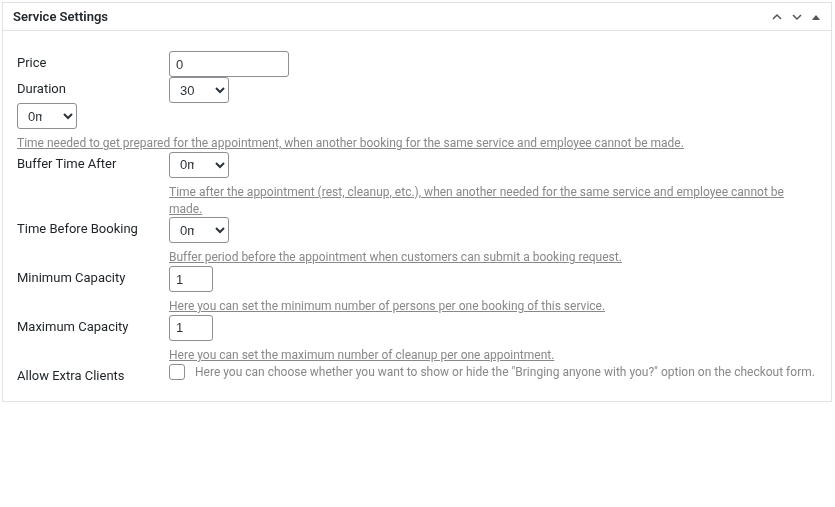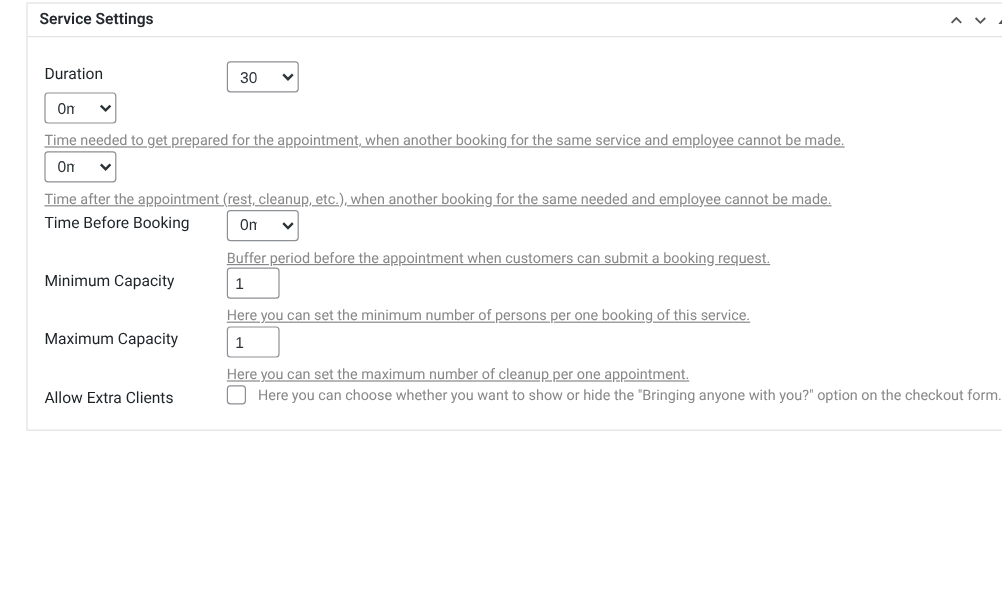--- a/index.html
+++ b/index.html
@@ -83,21 +83,21 @@
     appearance: none;
     background: #fff;
     margin:0;
     flex-shrink:0;
   }
   .desc-inline {
     color: #888;
     font-size: 12px;
     line-height: 1.4;
   }
-  .wrap { position: relative; width:835px; height:424px; overflow:hidden;padding-left:20px; }
+  .wrap { position: relative; width:835px; height:424px; overflow:hidden; }
 </style>
 </head>
 <body>
 
 <div class="wrap">
 <div class="panel">
 
   <div class="panel-header">
     <span class="panel-title">Service Settings</span>
     <div class="panel-icons">
@@ -114,45 +114,52 @@
       <span>
         <svg width="10" height="10" viewBox="0 0 10 10">
               <path d="M1 8 L5 3 L9 8 Z" fill="#555"></path>
             </svg>
       </span>
     </div>
   </div>
 
   <div class="panel-body">
 
+    <div class="row">
+      <div class="label-col">Price</div>
+      <div class="field-col">
+        <input type="text" class="text-wide" value="0" style="">
+      </div>
+    </div>
 
     <div class="row">
       <div class="label-col">Duration</div>
       <div class="field-col">
         <select class="sel">
           <option>30m</option>
         </select>
       </div>
     </div>
 
     <div class="row">
       <div class="field-col">
         <select class="sel">
           <option>0m</option>
         </select>
         <div class="help">Time needed to get prepared for the appointment, when another booking for the same service and employee cannot be made.</div>
       </div>
     </div>
 
     <div class="row">
+      <div class="label-col">Buffer Time After</div>
       <div class="field-col">
         <select class="sel">
           <option>0m</option>
         </select>
-        <div class="help">Time after the appointment (rest, cleanup, etc.), when another booking for the same needed and employee cannot be made.</div>
+        <div class="help">Time after the appointment (rest, cleanup, etc.), when another needed for the same service and employee cannot be made.</div>
       </div>
     </div>
 
     <div class="row">
       <div class="label-col">Time Before Booking</div>
       <div class="field-col">
         <select class="sel">
           <option>0m</option>
         </select>
         <div class="help">Buffer period before the appointment when customers can submit a booking request.</div>

